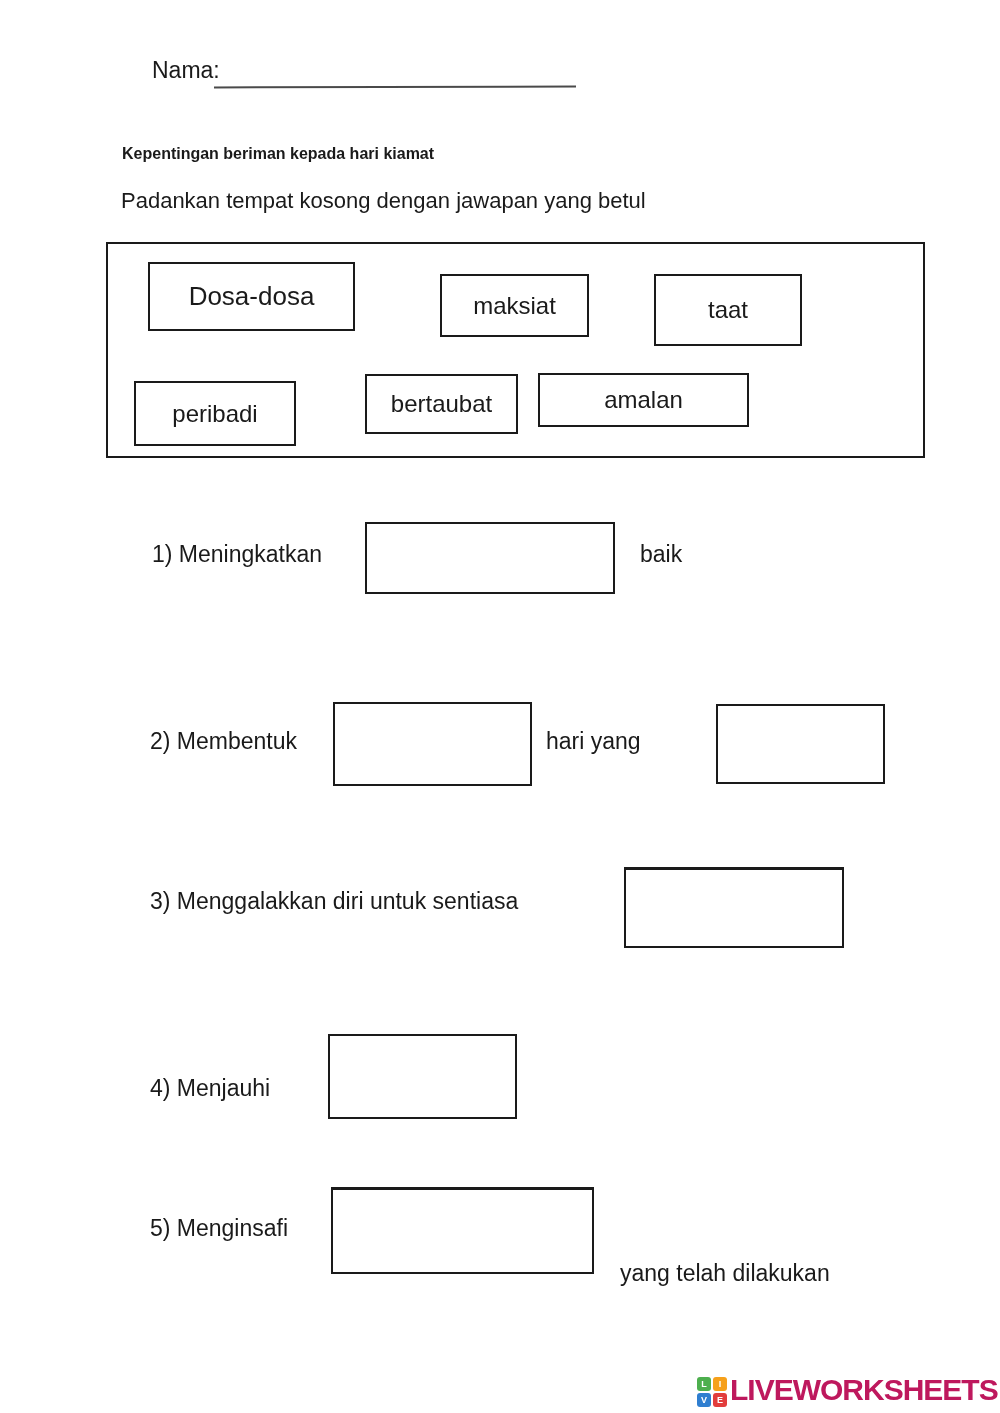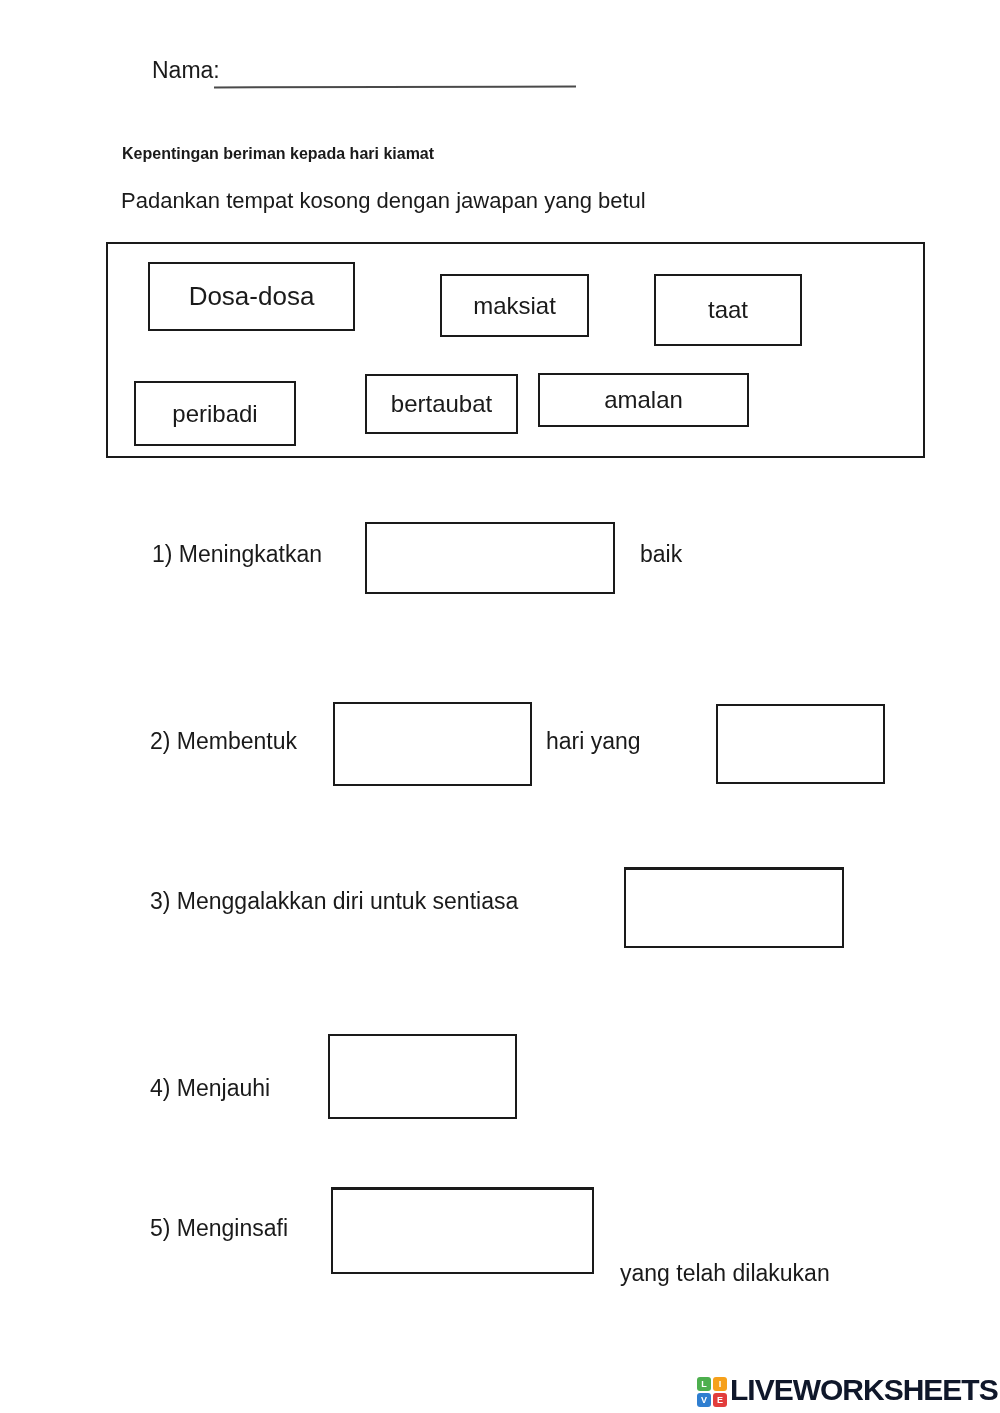--- a/index.html
+++ b/index.html
@@ -74,21 +74,21 @@
   .logo-tile {
     width: 14px; height: 14px;
     border-radius: 3px;
     display: flex; align-items: center; justify-content: center;
     color: #fff; font-size: 9px; font-weight: 700; line-height: 1;
   }
   .brand-text {
     font-size: 30px;
     font-weight: 800;
     letter-spacing: -1px;
-    color: #0f172a;
+    color: #be185d;
   }
 </style>
 </head>
 <body>
 
 <div class="page">
 
   <div class="abs name-label">Nama:</div>
   <div class="abs name-line"></div>
   <div class="abs title">Kepentingan beriman kepada hari kiamat</div>

